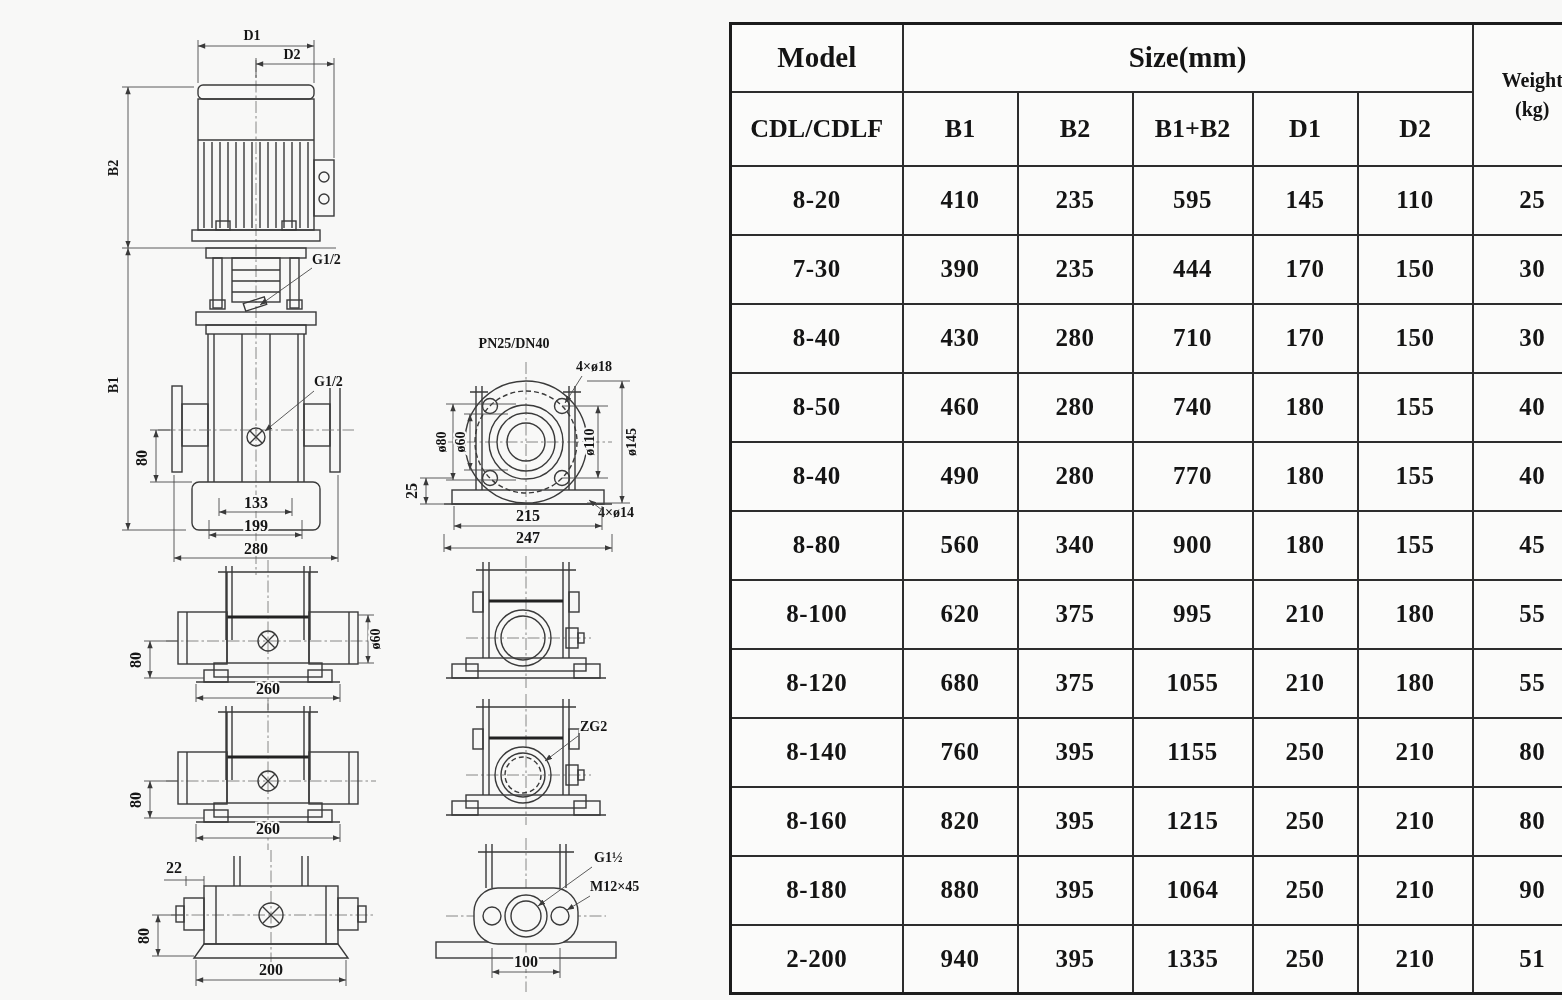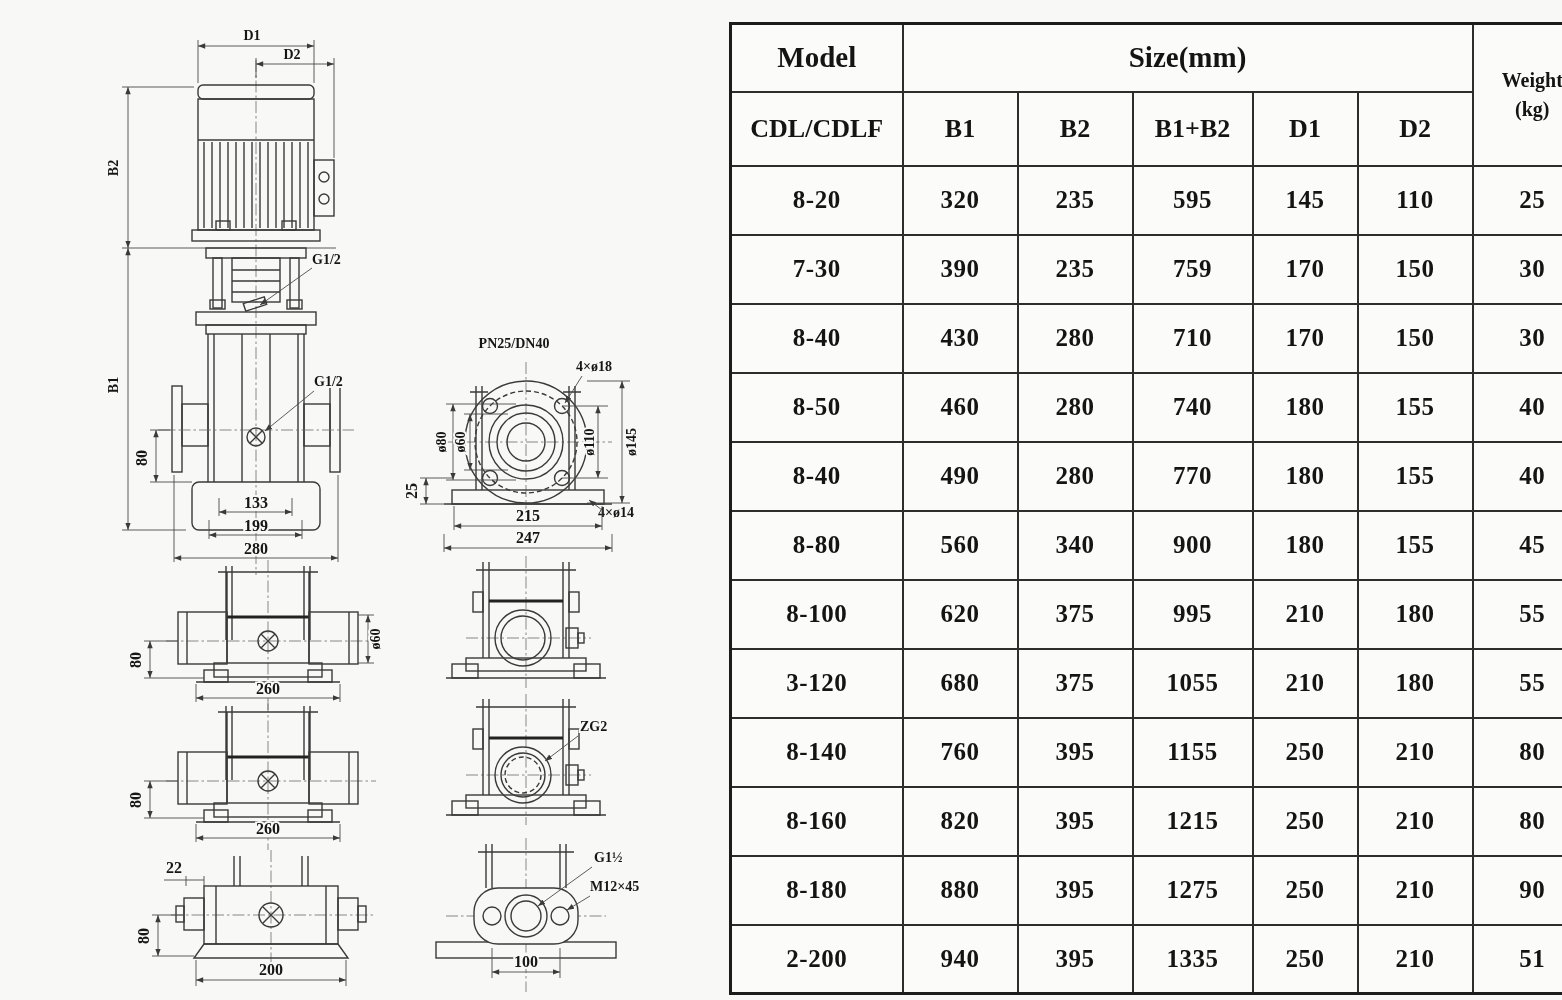--- a/index.html
+++ b/index.html
@@ -325,32 +325,32 @@
           <th class="h2">CDL/CDLF</th>
           <th class="h2">B1</th>
           <th class="h2">B2</th>
           <th class="h2">B1+B2</th>
           <th class="h2">D1</th>
           <th class="h2">D2</th>
         </tr>
 
         <tr class="datarow">
           <td class="dcell">8-20</td>
-          <td class="dcell">320</td>
+          <td class="dcell">410</td>
           <td class="dcell">235</td>
           <td class="dcell">595</td>
           <td class="dcell">145</td>
           <td class="dcell">110</td>
           <td class="dcell">25</td>
         </tr>
         <tr class="datarow">
           <td class="dcell">7-30</td>
           <td class="dcell">390</td>
           <td class="dcell">235</td>
-          <td class="dcell">759</td>
+          <td class="dcell">444</td>
           <td class="dcell">170</td>
           <td class="dcell">150</td>
           <td class="dcell">30</td>
         </tr>
         <tr class="datarow">
           <td class="dcell">8-40</td>
           <td class="dcell">430</td>
           <td class="dcell">280</td>
           <td class="dcell">710</td>
           <td class="dcell">170</td>
@@ -387,21 +387,21 @@
         <tr class="datarow">
           <td class="dcell">8-100</td>
           <td class="dcell">620</td>
           <td class="dcell">375</td>
           <td class="dcell">995</td>
           <td class="dcell">210</td>
           <td class="dcell">180</td>
           <td class="dcell">55</td>
         </tr>
         <tr class="datarow">
-          <td class="dcell">3-120</td>
+          <td class="dcell">8-120</td>
           <td class="dcell">680</td>
           <td class="dcell">375</td>
           <td class="dcell">1055</td>
           <td class="dcell">210</td>
           <td class="dcell">180</td>
           <td class="dcell">55</td>
         </tr>
         <tr class="datarow">
           <td class="dcell">8-140</td>
           <td class="dcell">760</td>
@@ -417,21 +417,21 @@
           <td class="dcell">395</td>
           <td class="dcell">1215</td>
           <td class="dcell">250</td>
           <td class="dcell">210</td>
           <td class="dcell">80</td>
         </tr>
         <tr class="datarow">
           <td class="dcell">8-180</td>
           <td class="dcell">880</td>
           <td class="dcell">395</td>
-          <td class="dcell">1275</td>
+          <td class="dcell">1064</td>
           <td class="dcell">250</td>
           <td class="dcell">210</td>
           <td class="dcell">90</td>
         </tr>
         <tr class="datarow">
           <td class="dcell">2-200</td>
           <td class="dcell">940</td>
           <td class="dcell">395</td>
           <td class="dcell">1335</td>
           <td class="dcell">250</td>

